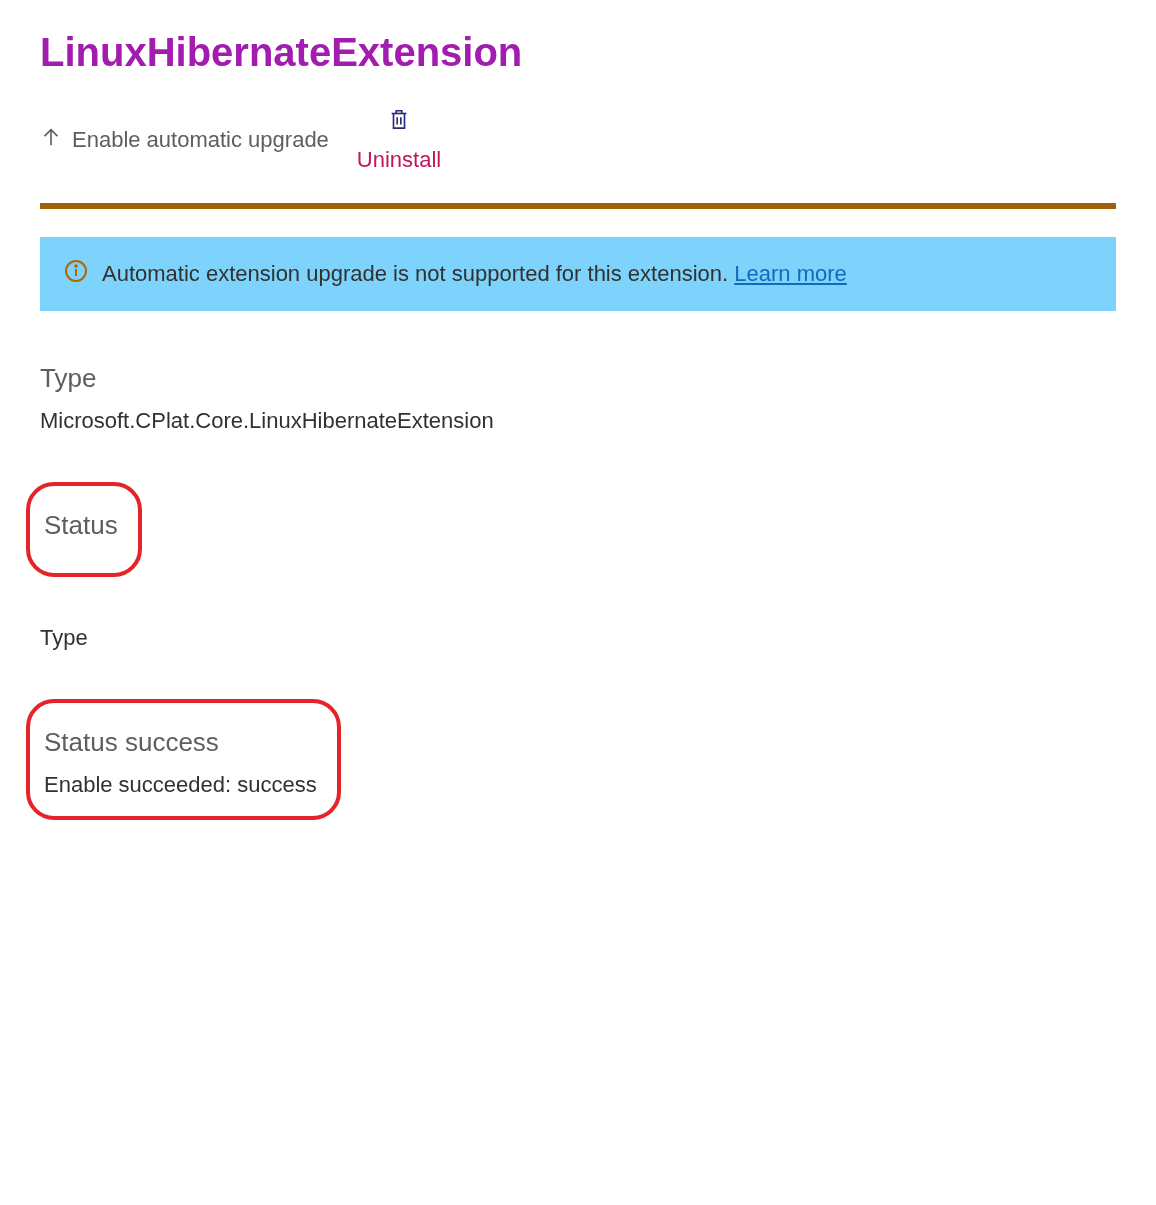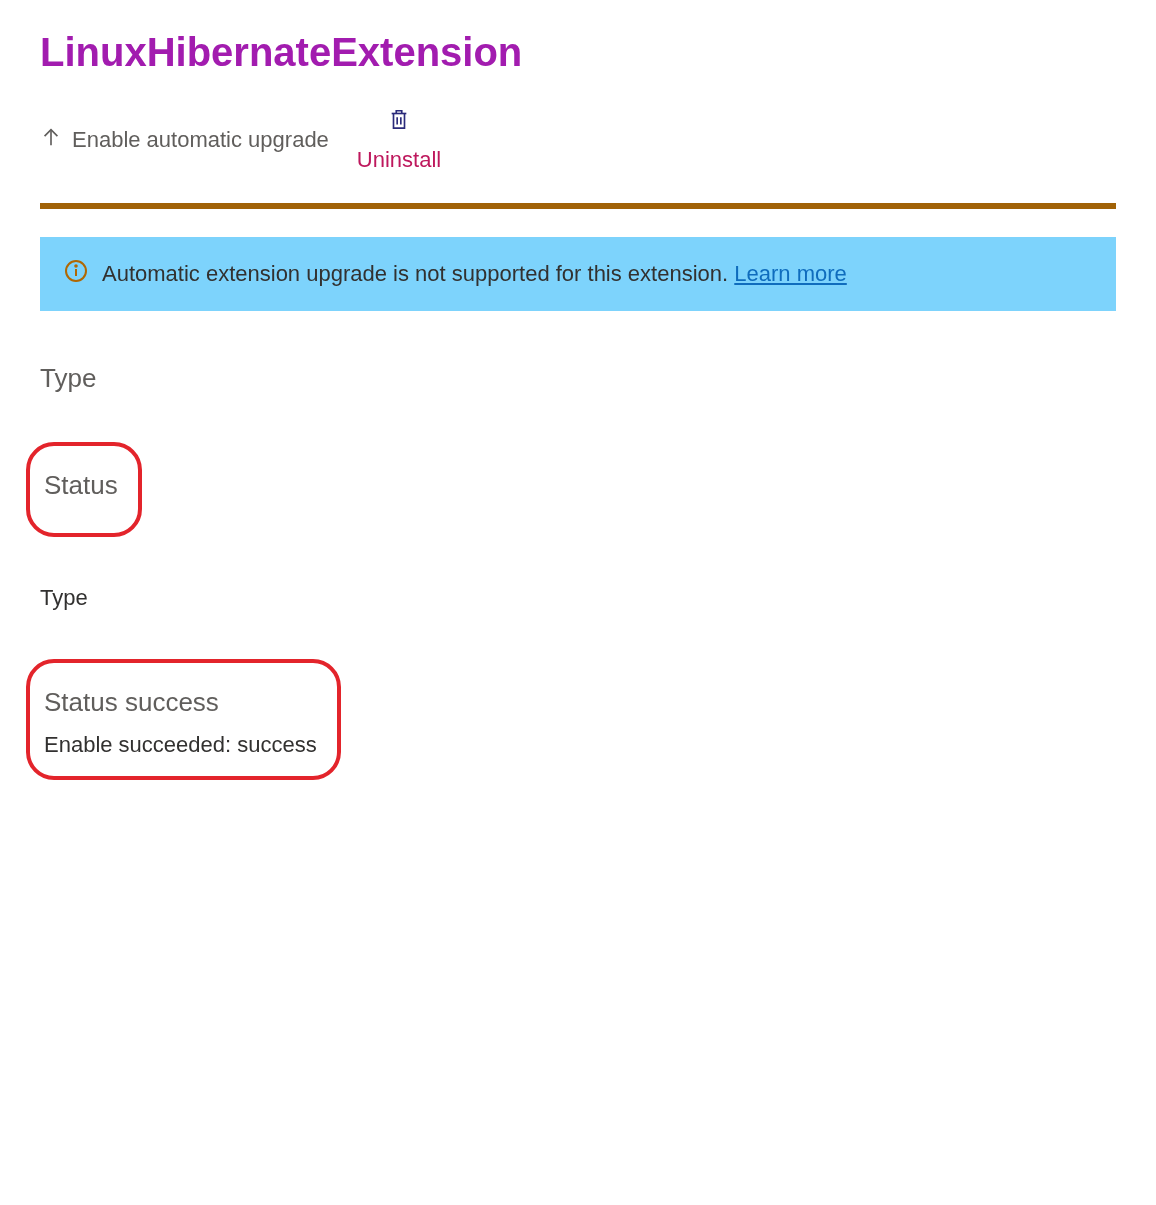--- a/index.html
+++ b/index.html
@@ -135,20 +135,21 @@
     </svg>
   </span>
   <span class="info-text">
     <span>Automatic extension upgrade is not supported for this extension.</span>
     <a class="info-link">Learn more</a>
   </span>
 </div>
 
 <div class="field-group">
   <div class="field-label">Type</div>
+  <div class="field-value">Microsoft.CPlat.Core.LinuxHibernateExtension</div>
 </div>
 
 <div class="field-group">
 </div>
 
 <div class="highlight-box">
   <div class="field-label">Status</div>
 </div>
 
 <div class="field-group">

